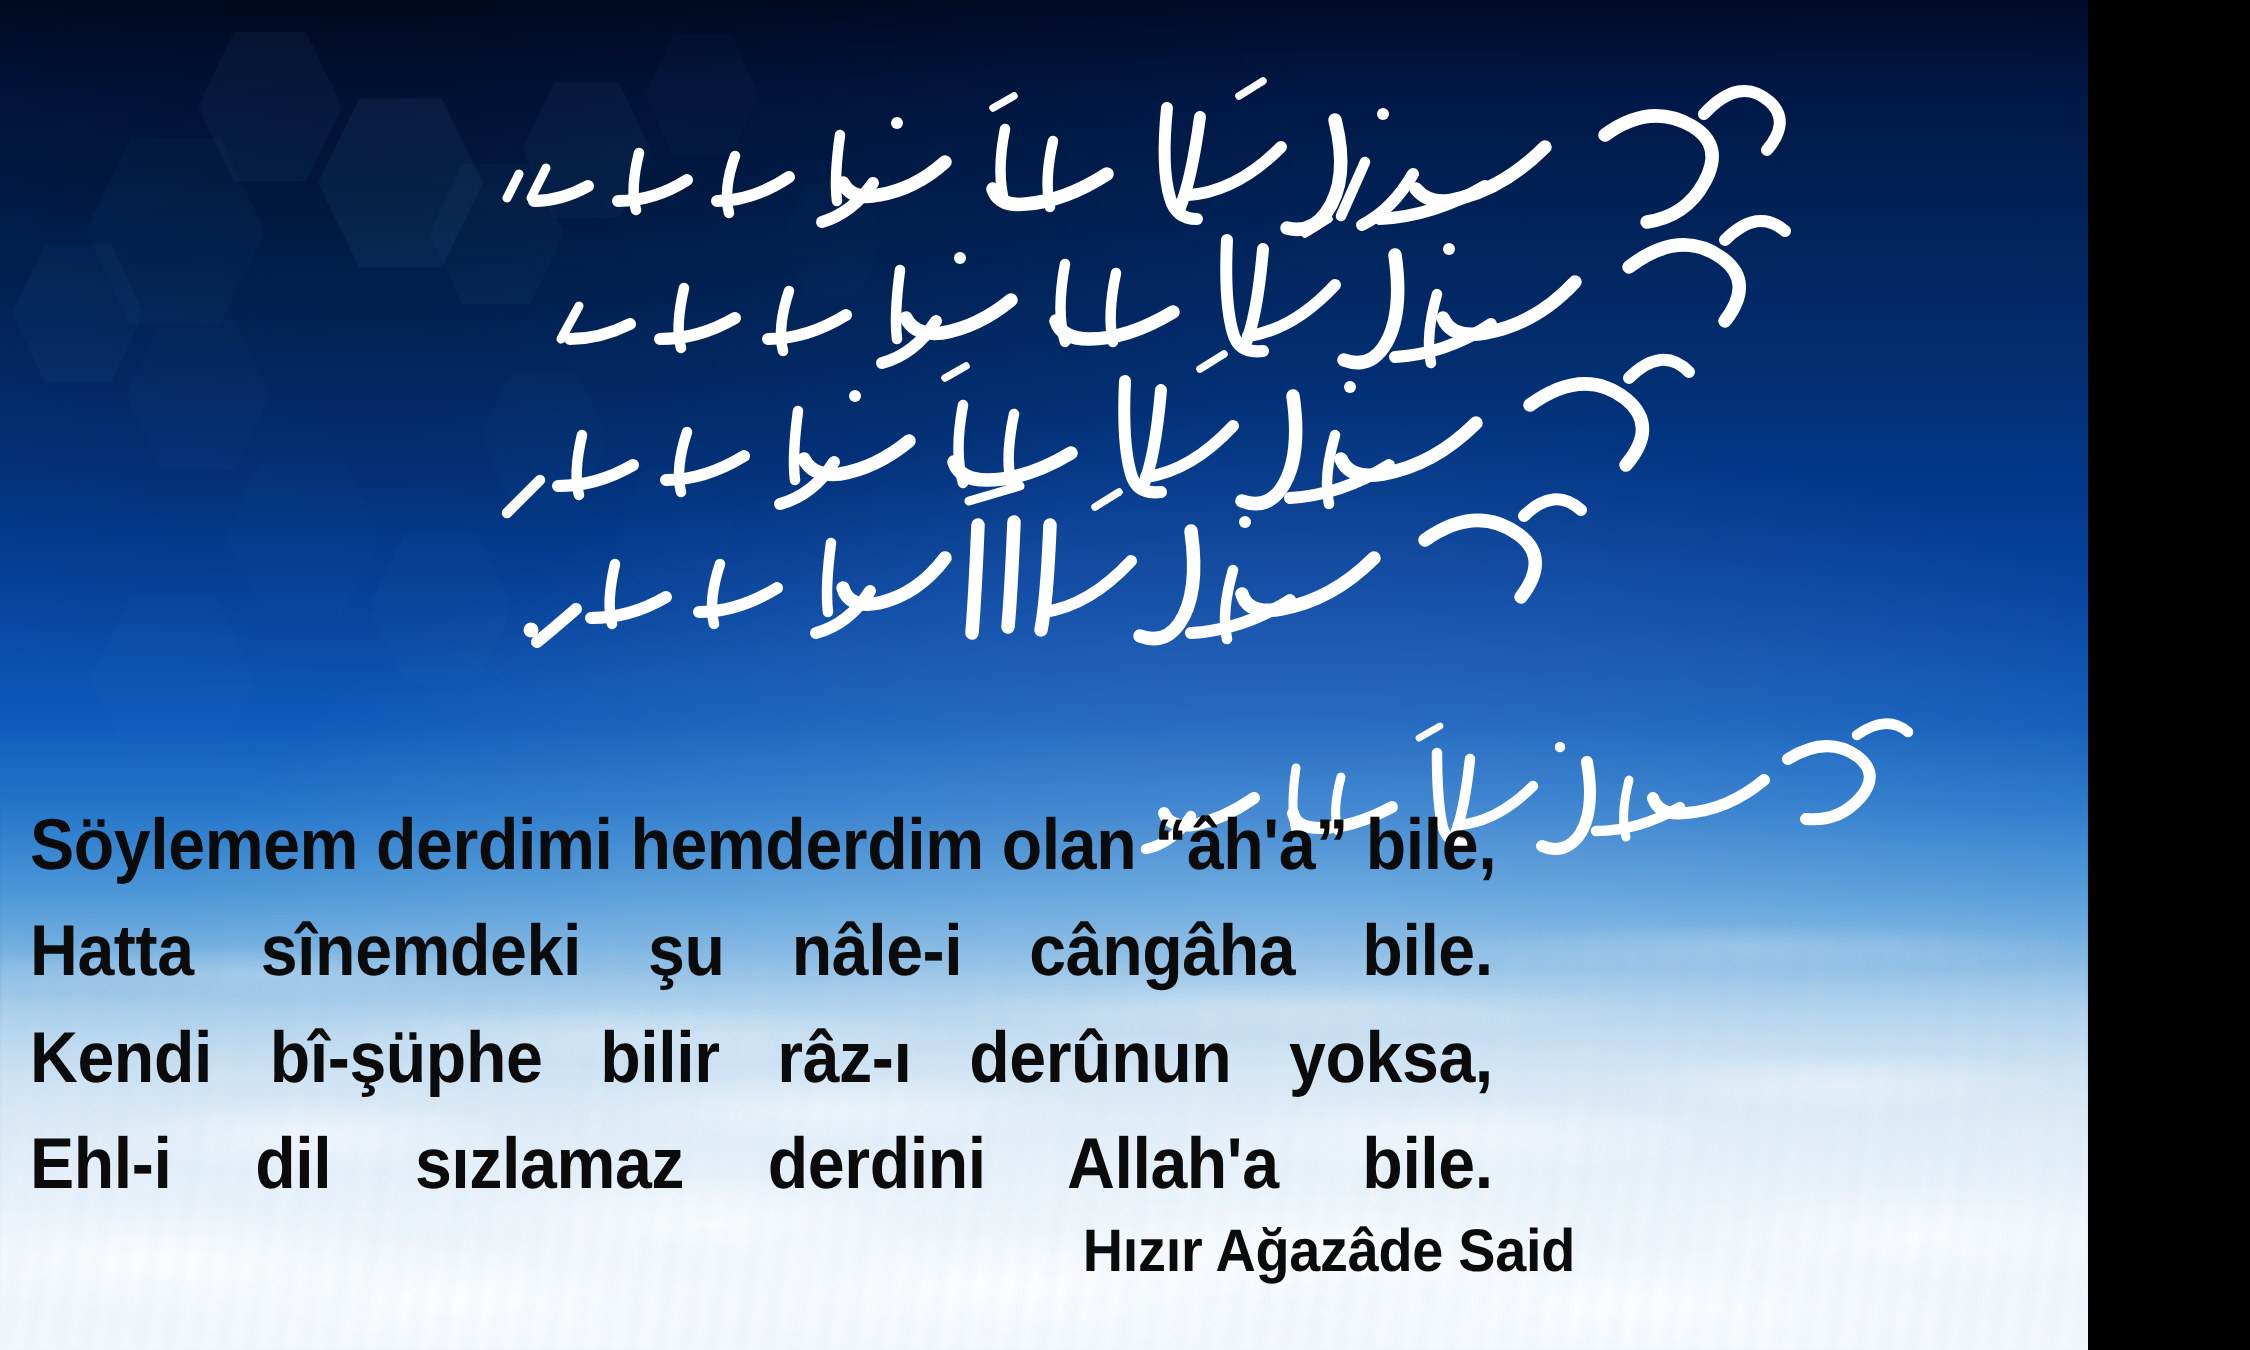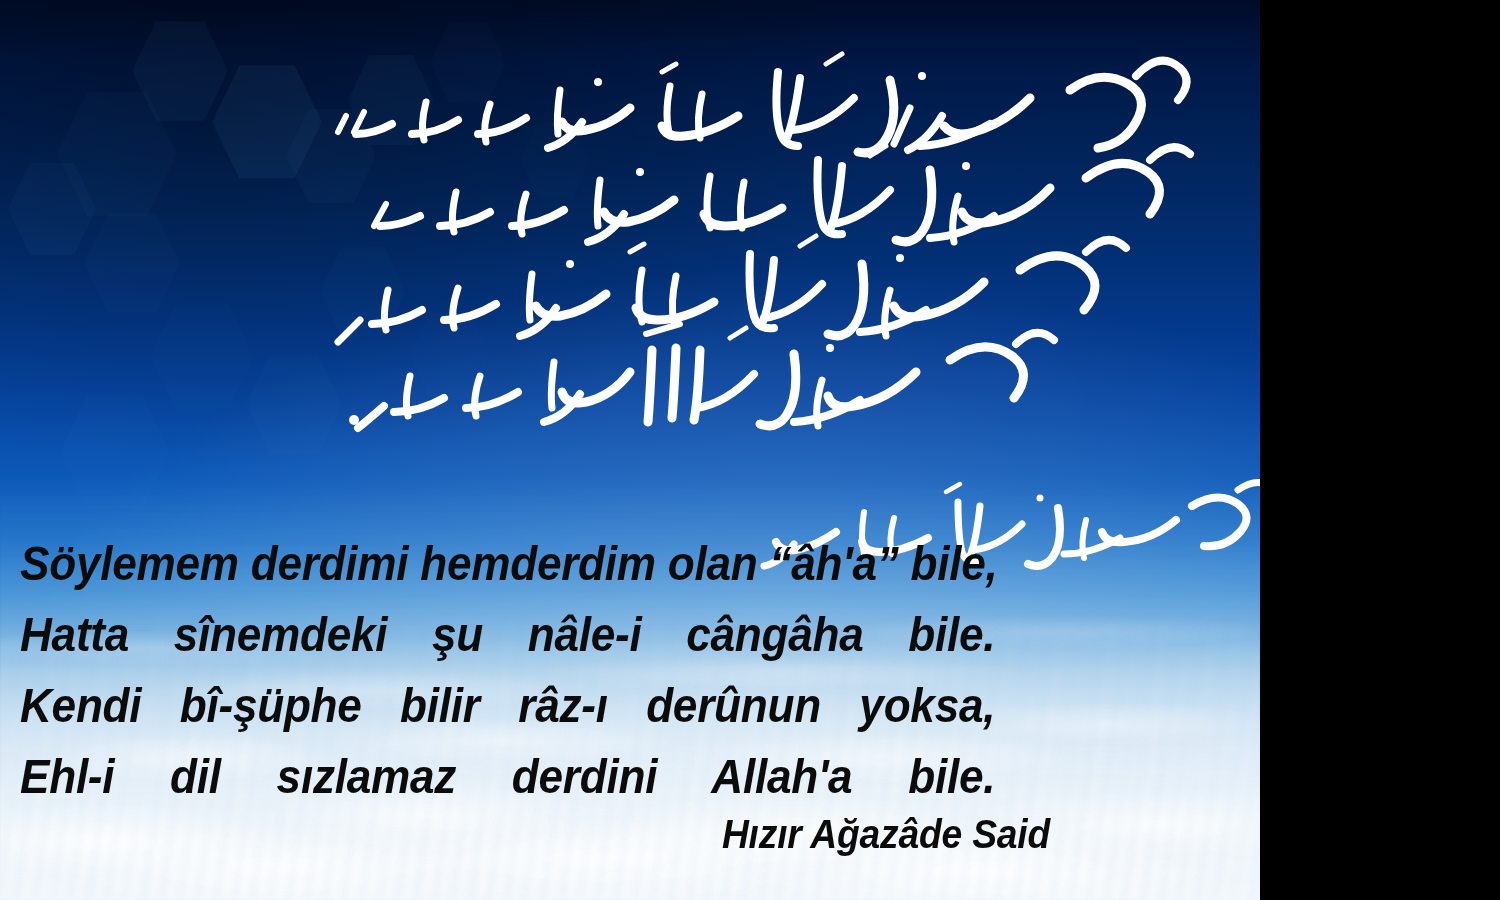--- a/index.html
+++ b/index.html
@@ -2,25 +2,24 @@
 <html><head>
 <meta charset="utf-8">
 <style>
   html, body {
     margin: 0;
     padding: 0;
     background: #000;
   }
   #poster {
     position: relative;
-    width: 1260px;
+    width: 1392px;
     height: 900px;
     overflow: hidden;
     font-family: "Liberation Sans", sans-serif;
-    font-style: italic;
   }
 
   
   .sky {
     position: absolute;
     inset: 0;
     background:
       linear-gradient(to bottom,
         #000b26 0%,
         #001846 7%,

